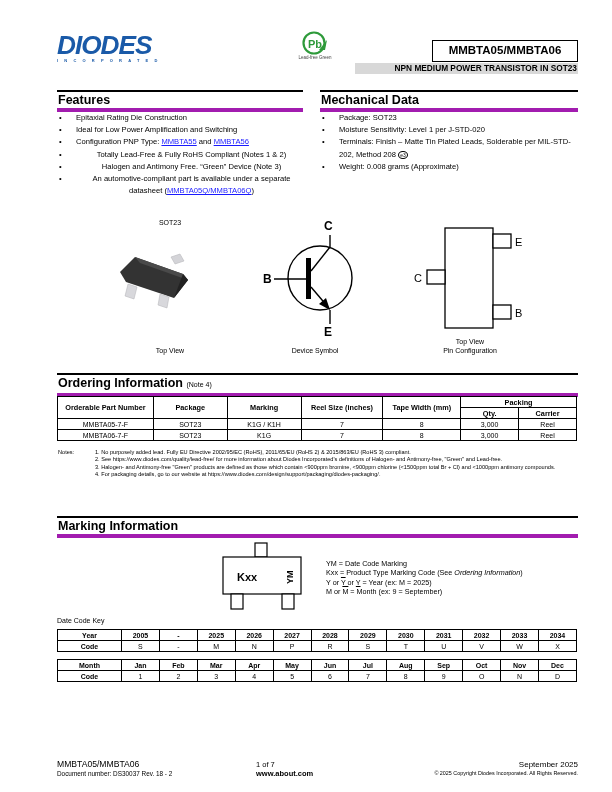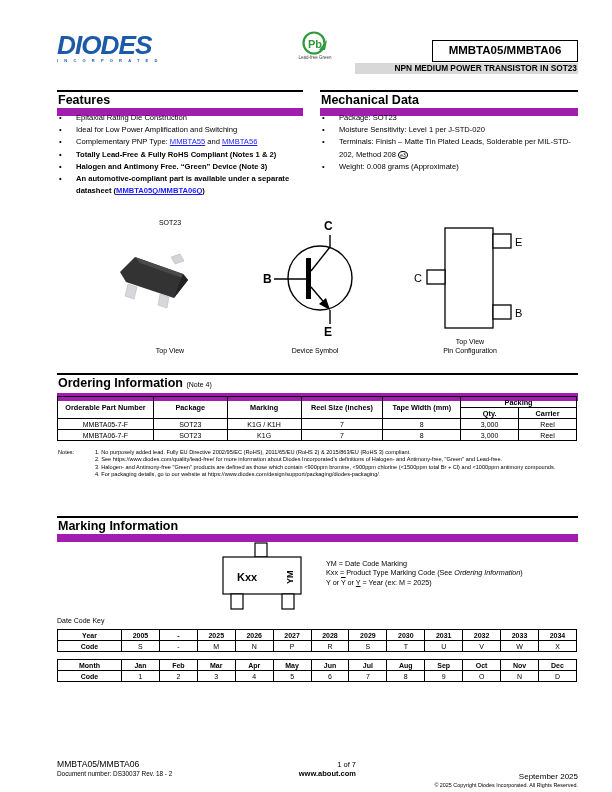--- a/index.html
+++ b/index.html
@@ -10,27 +10,27 @@
   
   .logo { left: 57px; top: 33px; width: 104px; height: 30px; }
   .logo-main { font-family: "Liberation Sans", sans-serif; font-weight: bold; font-size: 25px; color: #1a5aa8; letter-spacing: -1px; line-height: 24px; font-style: italic; transform: scaleX(1.05); transform-origin: left; }
   .logo-sub { font-size: 4px; letter-spacing: 6.2px; color: #1a5aa8; margin-top: 1px; font-weight: bold; }
   .pb-icon { left: 300px; top: 30px; width: 30px; height: 26px; }
   .pb-label { left: 290px; top: 55px; width: 50px; text-align: center; font-size: 4.5px; color: #444; }
   .title-box { left: 432px; top: 40px; width: 146px; height: 22px; border: 1.3px solid #000; font-weight: bold; font-size: 11.5px; text-align: center; line-height: 19px; }
   .subtitle { left: 355px; top: 63px; width: 223px; height: 11px; background: #d8d8d8; font-weight: bold; font-size: 8.3px; text-align: right; line-height: 11px; padding-right: 1px; }
 
   
-  .sec-head { border-top: 2px solid #000; border-bottom: 8px solid #a21caf; font-weight: bold; font-size: 12.5px; line-height: 16px; padding-left: 1px; }
+  .sec-head { border-top: 2px solid #000; border-bottom: 4px solid #a21caf; font-weight: bold; font-size: 12.5px; line-height: 16px; padding-left: 1px; }
   .sec-head .note { font-weight: normal; font-size: 7px; }
 
   ul.bullets { list-style: none; font-size: 7.6px; line-height: 12.2px; }
   ul.bullets li { position: relative; padding-left: 19px; }
   ul.bullets li::before { content: "•"; position: absolute; left: 2px; top: 0; }
-  ul.bullets li.b { font-weight: bold; }
+  ul.bullets li.b { font-weight: normal; text-align: center; }
   a.link { color: #1a1aff; text-decoration: underline; }
   .cert { display: inline-block; font-size: 5px; border: 0.6px solid #000; border-radius: 50%; padding: 0 1px; line-height: 6px; }
 
   .cap { font-size: 7px; text-align: center; line-height: 8.5px; }
 
   
   table { border-collapse: collapse; font-size: 7px; }
   table td, table th { border: 0.8px solid #000; text-align: center; }
   .ord-table { width: 520px; border: 1.8px solid #000; }
   .ord-table th { font-weight: bold; font-size: 7.3px; }
@@ -43,21 +43,21 @@
   .dc-table { width: 520px; border: 1.6px solid #000; table-layout: fixed; }
   .dc-table td { height: 11px; font-size: 7px; }
   .dc-table td.h { font-weight: bold; }
 
   .marking-legend { font-size: 7.2px; line-height: 9.3px; }
   .ov { text-decoration: overline; }
   .un { text-decoration: underline; }
 
   .footer-left { font-size: 8.6px; line-height: 9px; }
   .footer-left .small { font-size: 6.4px; }
-  .footer-mid { font-size: 7.5px; text-align: right; line-height: 9px; }
+  .footer-mid { font-size: 7.5px; text-align: left; line-height: 9px; }
   .footer-right { text-align: right; font-size: 8px; line-height: 9px; }
   .footer-right .small { font-size: 5.4px; }
 </style>
 </head>
 <body>
 
 <div class="abs logo">
   <div class="logo-main">DIODES</div>
   <div class="logo-sub">INCORPORATED</div>
 </div>
@@ -72,21 +72,21 @@
 <div class="abs title-box">MMBTA05/MMBTA06</div>
 <div class="abs subtitle">NPN MEDIUM POWER TRANSISTOR IN SOT23</div>
 
 <div class="abs sec-head" style="left:57px; top:90px; width:246px;">
   <span>Features</span>
 </div>
 <ul class="abs bullets" style="left:57px; top:112px; width:250px;">
   <li><span>Epitaxial Rating Die Construction</span></li>
   <li><span>Ideal for Low Power Amplification and Switching</span></li>
   <li>
-    <span>Complementary PNP Type: </span><a class="link">MMBTA55</a><span> and </span><a class="link">MMBTA56</a>
+    <span>Configuration PNP Type: </span><a class="link">MMBTA55</a><span> and </span><a class="link">MMBTA56</a>
   </li>
   <li class="b"><span>Totally Lead-Free &amp; Fully RoHS Compliant (Notes 1 &amp; 2)</span></li>
   <li class="b"><span>Halogen and Antimony Free. “Green” Device (Note 3)</span></li>
   <li class="b">
     <span>An automotive-compliant part is available under a separate datasheet (</span><a class="link">MMBTA05Q/MMBTA06Q</a><span>)</span>
   </li>
 </ul>
 
 <div class="abs sec-head" style="left:320px; top:90px; width:258px;">
   <span>Mechanical Data</span>
@@ -206,20 +206,21 @@
   <rect x="18" y="53" width="12" height="15" fill="#fff" stroke="#000" stroke-width="1.2"></rect>
   <rect x="69" y="53" width="12" height="15" fill="#fff" stroke="#000" stroke-width="1.2"></rect>
   <text x="24" y="40" font-family="Liberation Sans, sans-serif" font-size="11" font-weight="bold">Kxx</text>
   <text x="0" y="0" transform="translate(80,43) rotate(-90)" font-family="Liberation Sans, sans-serif" font-size="9" font-weight="bold">YM</text>
 </svg>
 
 <div class="abs marking-legend" style="left:326px; top:559px; width:252px;">
   <div>YM = Date Code Marking</div>
   <div><span>Kxx = Product Type Marking Code (See </span><i>Ordering Information</i><span>)</span></div>
   <div><span>Y or </span><span class="ov">Y</span><span> or </span><span class="un">Y</span><span> = Year (ex: M = 2025)</span></div>
+  <div><span>M or </span><span class="ov">M</span><span> = Month (ex: 9 = September)</span></div>
 </div>
 
 <div class="abs" style="left:57px; top:617px; font-size:7px;">Date Code Key</div>
 
 <table class="abs dc-table" style="left:57px; top:629px;">
   <colgroup>
       <col style="width:64px">
     </colgroup>
   <tbody>
       <tr id="year-row">
@@ -294,16 +295,16 @@
   </table>
 
 <div class="abs footer-left" style="left:57px; top:760px;">
   <div>MMBTA05/MMBTA06</div>
   <div class="small">Document number: DS30037 Rev. 18 - 2</div>
 </div>
 <div class="abs footer-mid" style="left:256px; top:760px; width:100px;">
   <div>1 of 7</div>
   <div style="font-weight:bold;">www.about.com</div>
 </div>
-<div class="abs footer-right" style="left:378px; top:760px; width:200px;margin-top:12px;">
+<div class="abs footer-right" style="left:378px; top:760px; width:200px;">
   <div>September 2025</div>
   <div class="small">© 2025 Copyright Diodes Incorporated. All Rights Reserved.</div>
 </div>
 
 </body></html>

